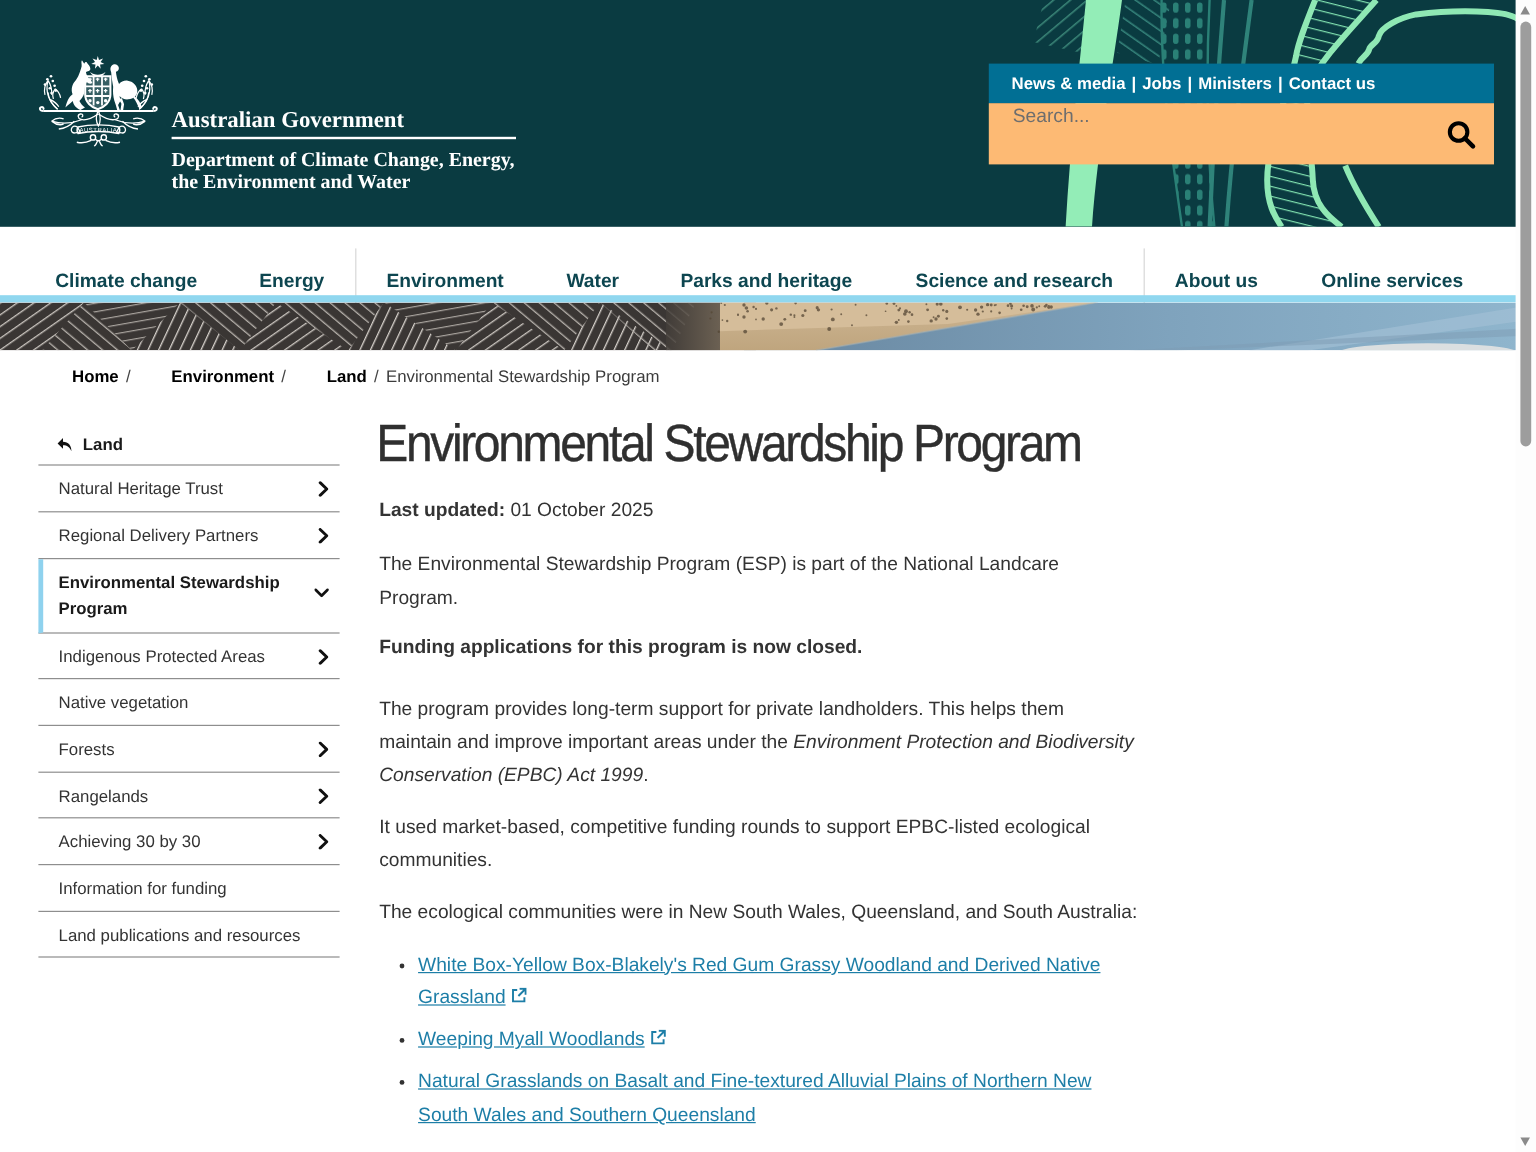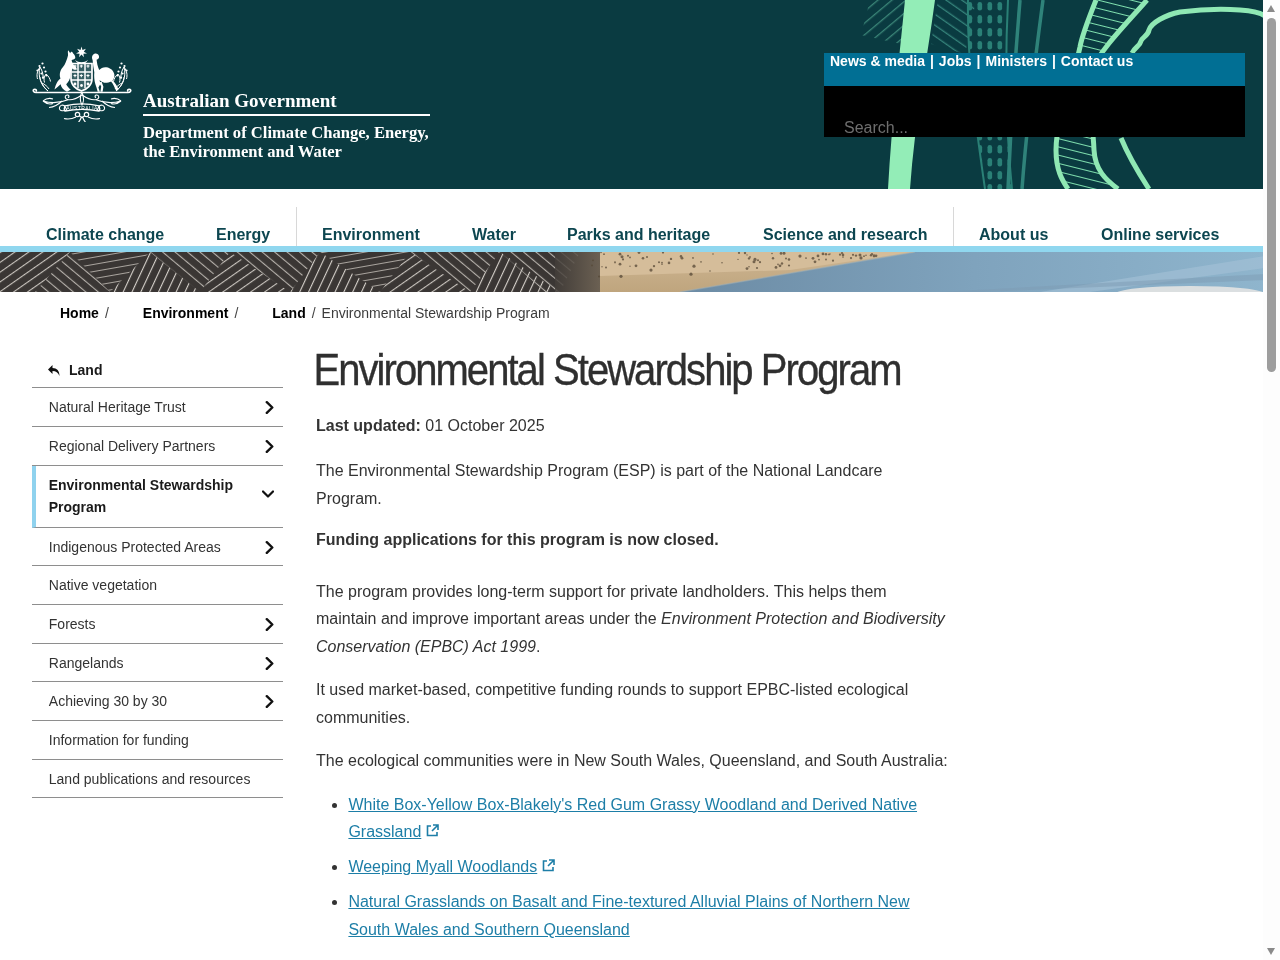--- a/index.html
+++ b/index.html
@@ -13,24 +13,24 @@
 #crest { position:absolute; left:32px; top:46px; }
 #titles { position:absolute; left:143px; top:64.4px; color:#fff;
   font-family:"Liberation Serif",serif; font-weight:bold; }
 #titles .t1 { font-size:19px; line-height:23px;margin-top:25px; }
 #titles .hr { width:287px; height:2px; background:#fff; margin:2px 0 8px 0; }
 #titles .t2 { font-size:16.6px; line-height:18.35px; }
 
 
 #topnav { position:absolute; left:824px; top:53px; width:421px; height:32.5px;
   background:#016f94; color:#fff; font-size:14px; font-weight:bold;
-  display:flex; align-items:flex-start; padding-left:6px; }
+  display:flex; align-items:center; padding-left:19px; }
 #topnav .sep { margin:0 5px; font-weight:bold; }
 #search { position:absolute; left:824px; top:85.5px; width:421px; height:51.8px;
-  background:#000000; display:flex; align-items:flex-end; }
+  background:#fdba74; display:flex; align-items:flex-start; }
 #search .ph { color:#6e6e6e; font-size:16px; padding-left:20px; padding-top:3px; }
 #search svg { position:absolute; right:14px; top:14px; }
 
 
 #mainnav { position:absolute; left:0; top:207px; width:1265px; height:56.7px;
   background:#fff; }
 #mainnav span { position:absolute; top:0; height:56.7px; display:flex;
   align-items:center; font-size:16px; font-weight:bold; color:#0d4650; }
 #mainnav .vsep { position:absolute; top:0; width:1px; height:56.7px; background:#d8d8d8; }
 #bluebar { position:absolute; left:0; top:245.7px; width:1265px; height:6.7px;

